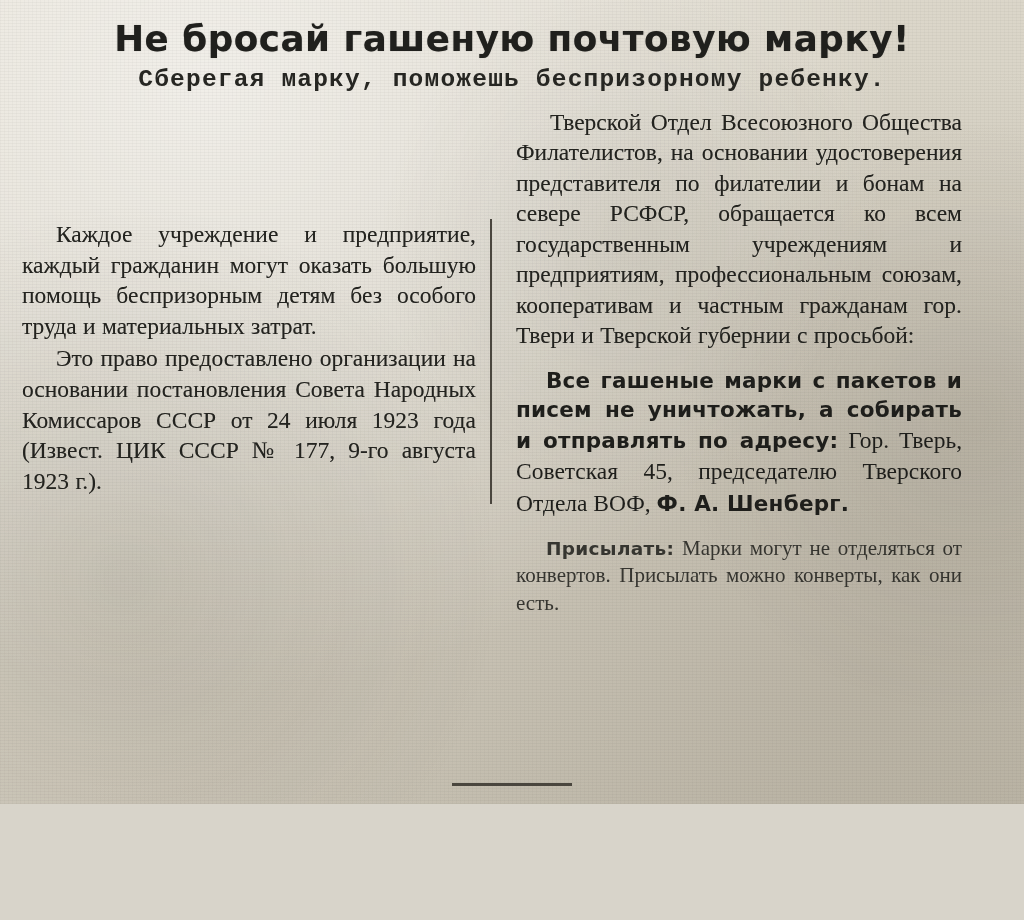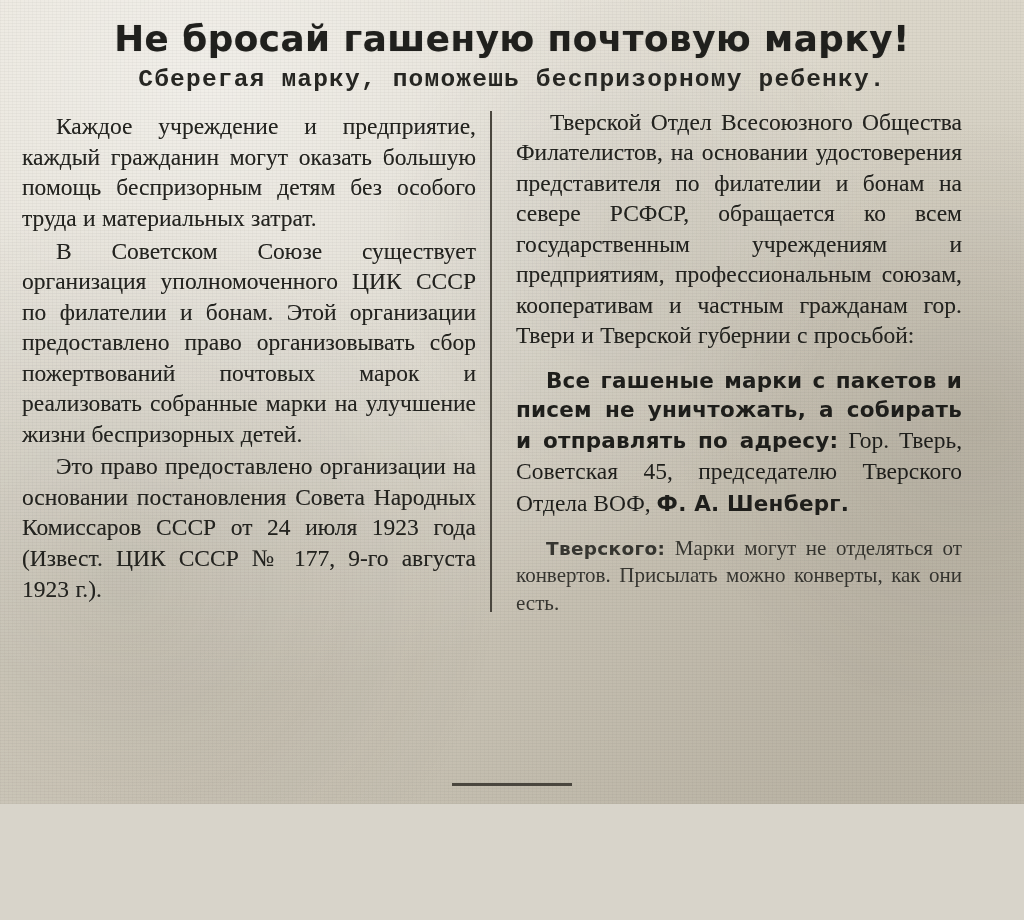--- a/index.html
+++ b/index.html
@@ -178,33 +178,32 @@
   <div class="content">
 
     <h1 class="headline">Не бросай гашеную почтовую марку!</h1>
 
     <h2 class="subhead">Сберегая марку, поможешь беспризорному ребенку.</h2>
 
     <div class="columns">
 
       <div class="col col-left">
         <p class="par">Каждое учреждение и предприятие, каждый гражданин могут оказать большую помощь беспризорным детям без особого труда и материальных затрат.</p>
-        <p class="par">В Советском Союзе существует организация уполномоченного ЦИК СССР по филателии и бонам. Этой организации предоставлено право организовывать сбор пожертвований почтовых марок и реализовать собранные марки на улучшение жизни беспризорных детей.</p>
         <p class="par">Это право предоставлено организации на основании постановления Совета Народных Комиссаров СССР от 24 июля 1923 года (Извест. ЦИК СССР № 177, 9-го августа 1923 г.).</p>
       </div>
 
       <div class="col col-right">
         <p class="par">Тверской Отдел Всесоюзного Общества Филателистов, на основании удостоверения представителя по филателии и бонам на севере РСФСР, обращается ко всем государственным учреждениям и предприятиям, профессиональным союзам, кооперативам и частным гражданам гор. Твери и Тверской губернии с просьбой:</p>
 
         <p class="bold-block">
           <span class="bd">Все гашеные марки с пакетов и писем не уничтожать, а собирать и отправлять по адресу:</span><span class="rg"> Гор. Тверь, Советская 45, председателю Тверского Отдела ВОФ, </span><span class="bd">Ф. А. Шенберг.</span>
         </p>
 
         <p class="note faded">
-          <span class="lbl">Тверского:</span><span> Марки могут не отделяться от конвертов. Присылать можно конверты, как они есть.</span>
+          <span class="lbl">Присылать:</span><span> Марки могут не отделяться от конвертов. Присылать можно конверты, как они есть.</span>
         </p>
       </div>
 
     </div>
   </div>
 
   <div class="bottom-rule-wrap">
     <span class="bottom-rule"></span>
   </div>
 </div>

